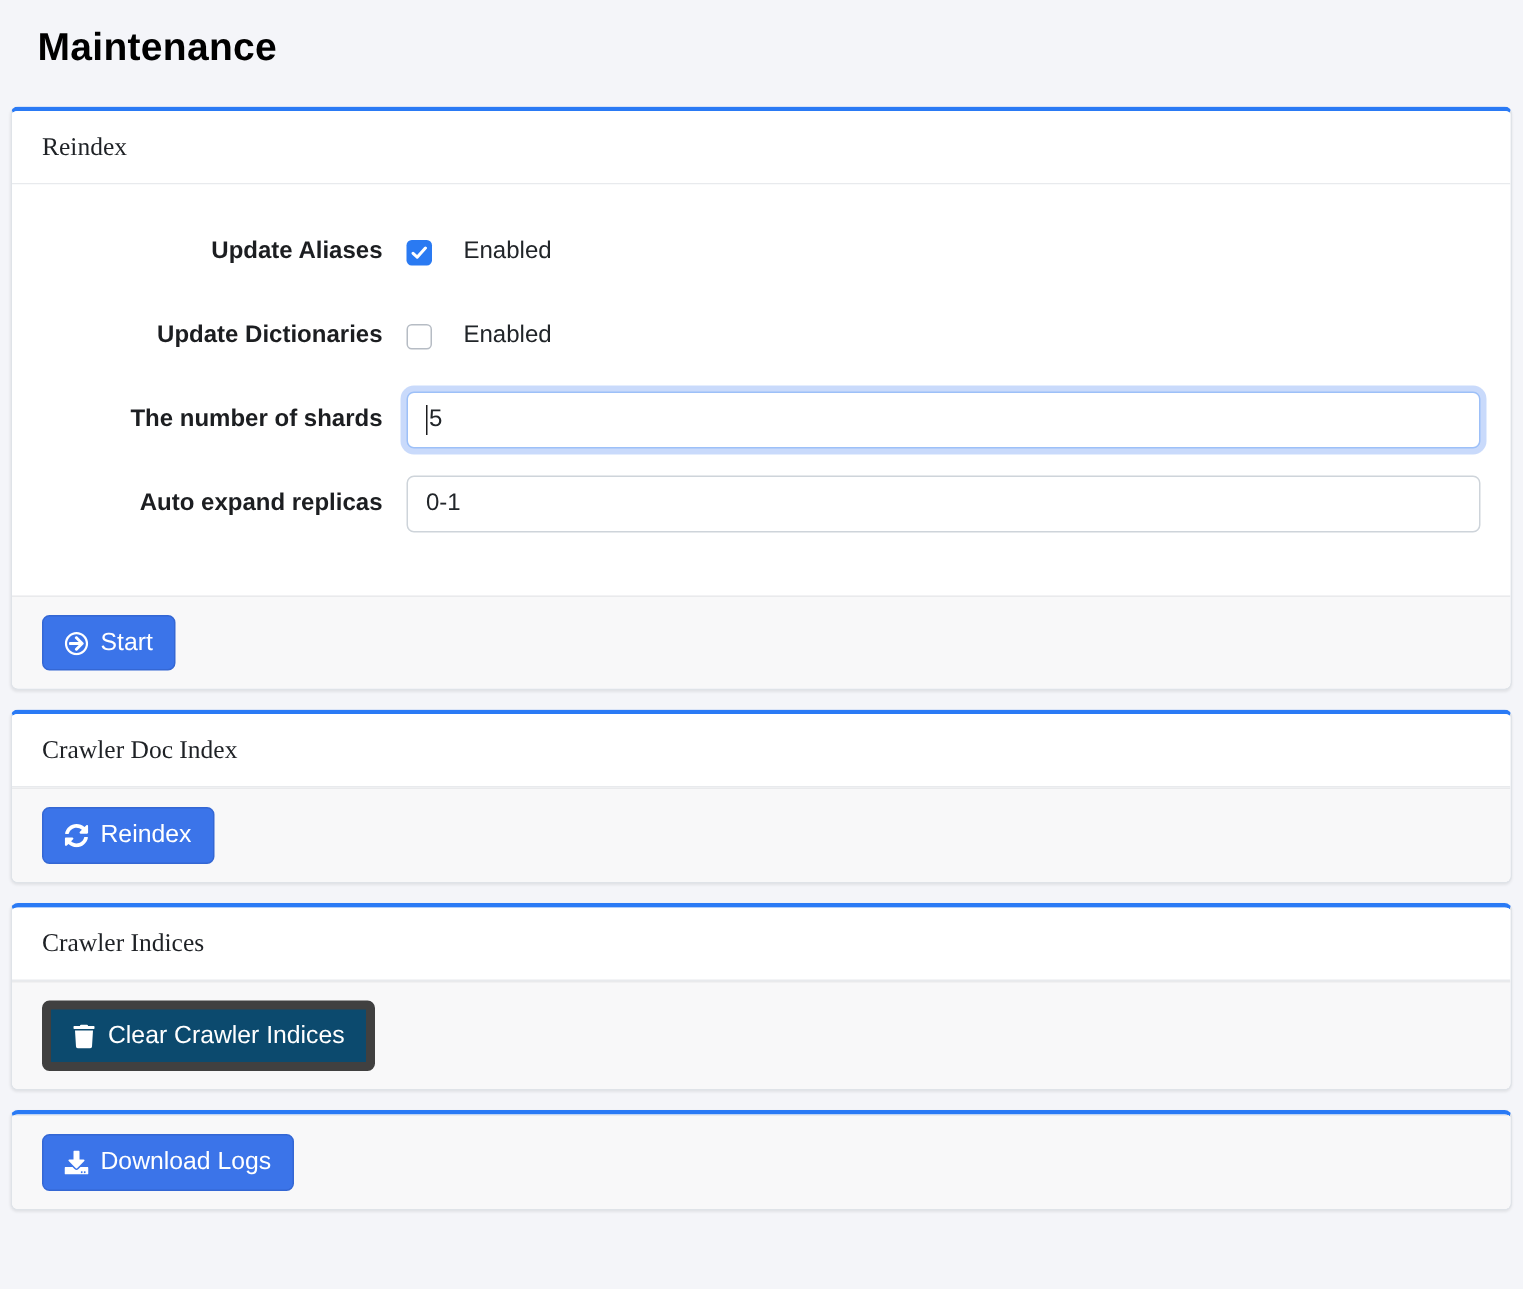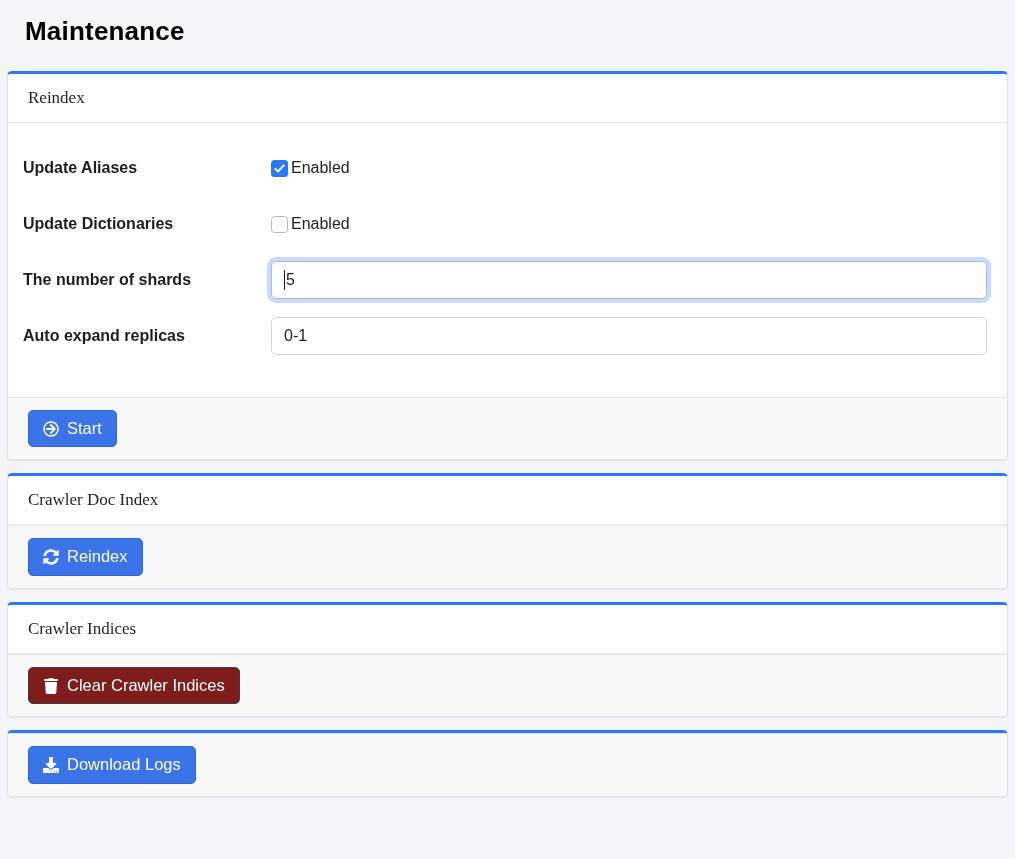--- a/index.html
+++ b/index.html
@@ -46,30 +46,30 @@
   }
   .form-row {
     display: grid;
     grid-template-columns: 248px 1fr;
     align-items: center;
     min-height: 38px;
     margin-bottom: 18px;
   }
   .form-row:last-child { margin-bottom: 0; }
   .form-label {
-    text-align: left;
+    text-align: right;
     padding-right: 16px;
     font-weight: 700;
     font-size: 16px;
     color: #1c1e21;
   }
   .check-group {
     display: flex;
     align-items: center;
-    gap: 3px;
+    gap: 21px;
     font-size: 16px;
   }
   .checkbox {
     width: 17px;
     height: 17px;
     border-radius: 3.5px;
     display: inline-flex;
     align-items: center;
     justify-content: center;
     flex: 0 0 auto;
@@ -109,21 +109,21 @@
     border-radius: 5px;
     padding: 7px 14px;
     font-family: "Liberation Sans", sans-serif;
     font-size: 16.5px;
     color: #ffffff;
     cursor: pointer;
     line-height: 1.3;
   }
   .btn svg { width: 16px; height: 16px; flex: 0 0 auto; }
   .btn-primary { background: #3b74e9; border: 1px solid #3467d4; text-align: center; }
-  .btn-danger  { background: #7f1d1d; border: 1px solid #404040; }
+  .btn-danger  { background: #0c4a6e; border: 6px solid #404040; }
 </style>
 </head>
 <body>
 
 <h1 class="page-title">Maintenance</h1>
 
 <div class="card">
   <div class="card-header">Reindex</div>
   <div class="card-body">
 

